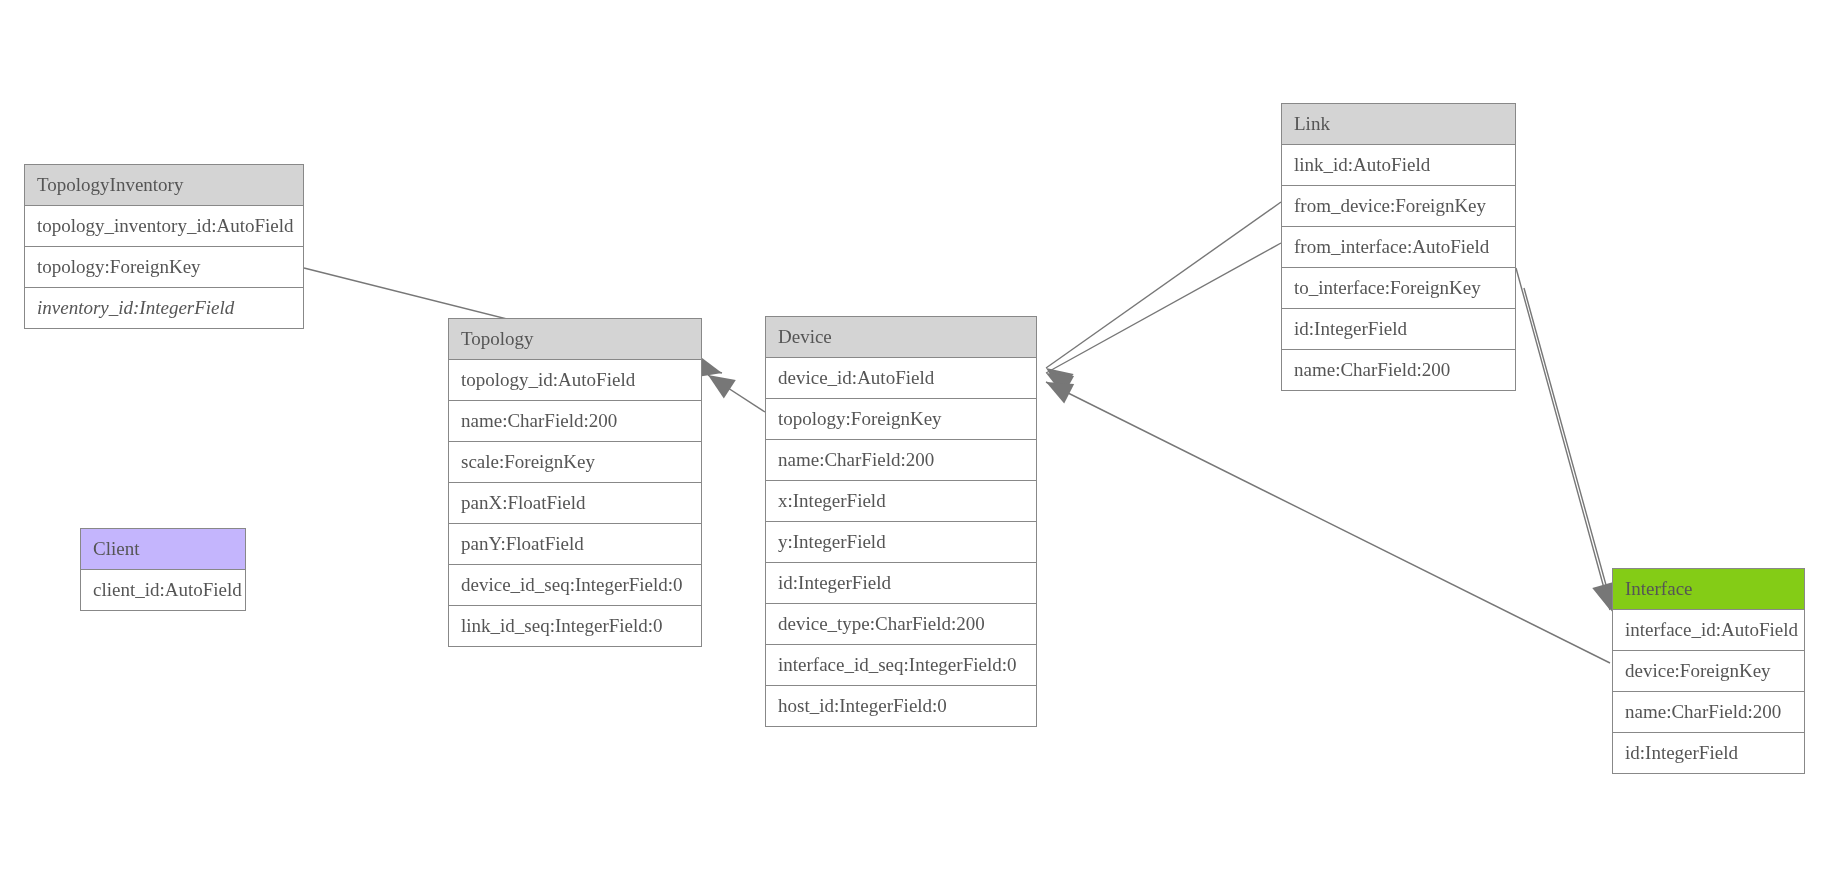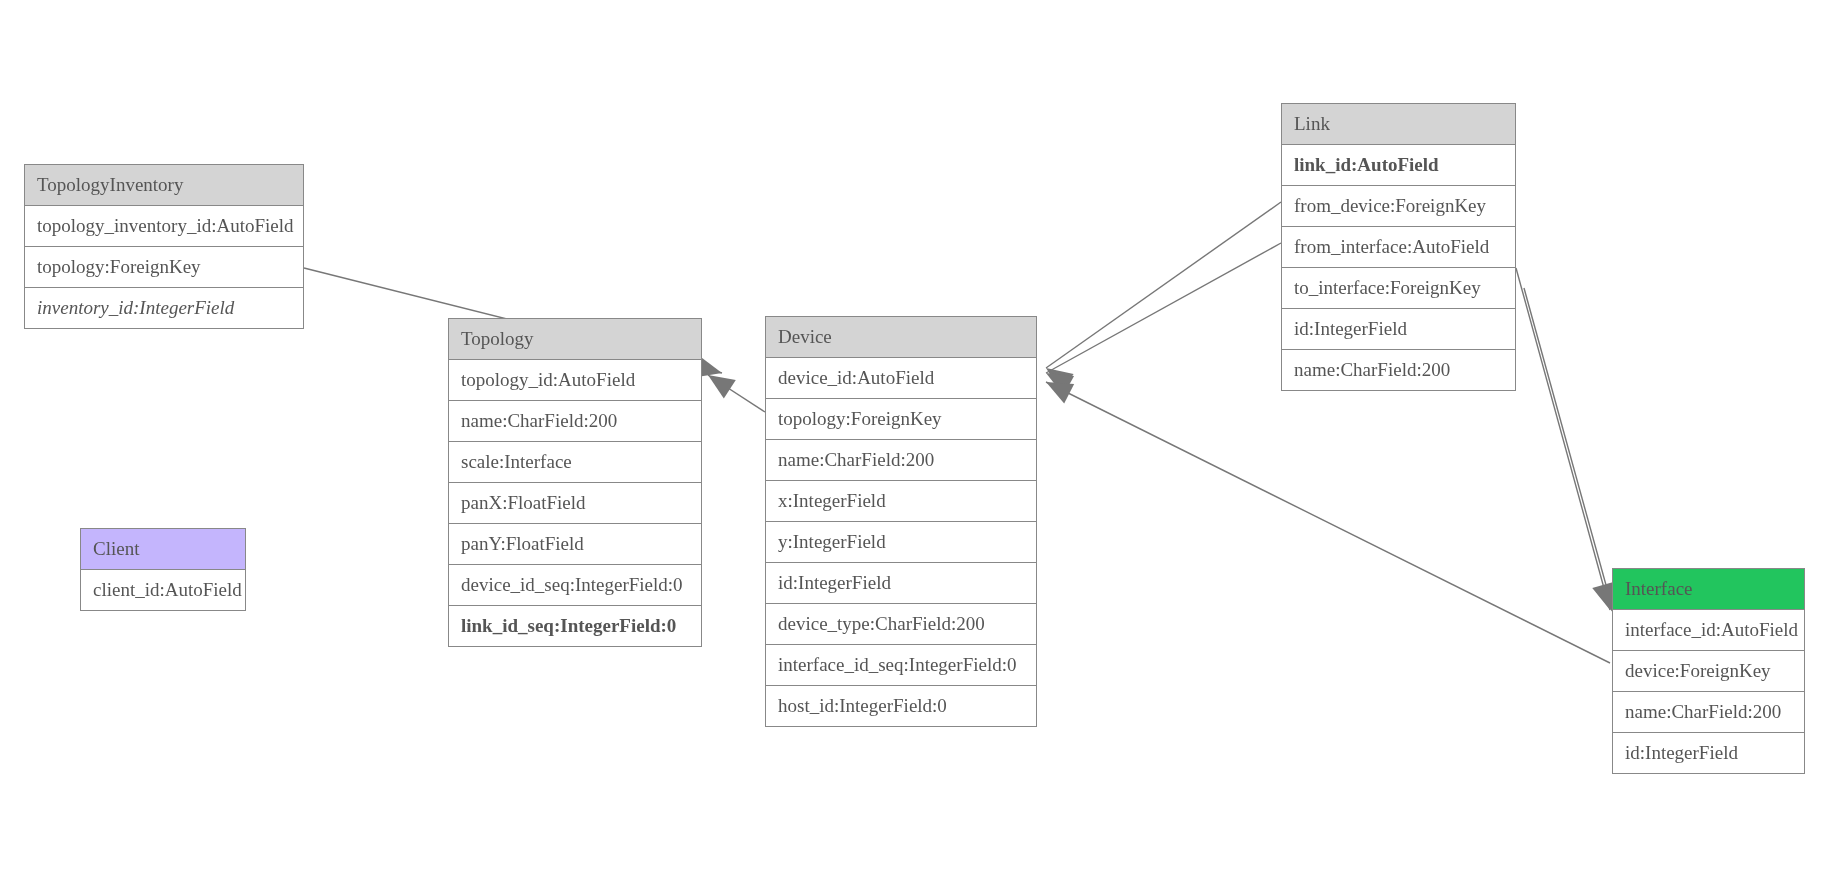--- a/index.html
+++ b/index.html
@@ -106,54 +106,54 @@
         <div class="entity-header" style="background: #c4b5fd; color: rgb(85, 85, 85); border-bottom-color: rgb(136, 136, 136);">Client</div>
         <div class="entity-rows">
           <div class="entity-row" style="color: rgb(85, 85, 85); border-bottom-color: rgb(136, 136, 136); background: rgb(255, 255, 255);">client_id:AutoField</div>
         </div>
       </div>
       <div class="entity" style="left: 448px; top: 318px; width: 254px; border-color: rgb(136, 136, 136);">
         <div class="entity-header" style="background: rgb(212, 212, 212); color: rgb(85, 85, 85); border-bottom-color: rgb(136, 136, 136);">Topology</div>
         <div class="entity-rows">
           <div class="entity-row" style="color: rgb(85, 85, 85); border-bottom-color: rgb(136, 136, 136); background: rgb(255, 255, 255);">topology_id:AutoField</div>
           <div class="entity-row" style="color: rgb(85, 85, 85); border-bottom-color: rgb(136, 136, 136); background: rgb(255, 255, 255);">name:CharField:200</div>
-          <div class="entity-row" style="color: rgb(85, 85, 85); border-bottom-color: rgb(136, 136, 136); background: rgb(255, 255, 255);">scale:Interface</div>
+          <div class="entity-row" style="color: rgb(85, 85, 85); border-bottom-color: rgb(136, 136, 136); background: rgb(255, 255, 255);">scale:ForeignKey</div>
           <div class="entity-row" style="color: rgb(85, 85, 85); border-bottom-color: rgb(136, 136, 136); background: rgb(255, 255, 255);">panX:FloatField</div>
           <div class="entity-row" style="color: rgb(85, 85, 85); border-bottom-color: rgb(136, 136, 136); background: rgb(255, 255, 255);">panY:FloatField</div>
           <div class="entity-row" style="color: rgb(85, 85, 85); border-bottom-color: rgb(136, 136, 136); background: rgb(255, 255, 255);">device_id_seq:IntegerField:0</div>
-          <div class="entity-row" style="color: rgb(85, 85, 85); border-bottom-color: rgb(136, 136, 136); background: rgb(255, 255, 255); font-weight: bold;">link_id_seq:IntegerField:0</div>
+          <div class="entity-row" style="color: rgb(85, 85, 85); border-bottom-color: rgb(136, 136, 136); background: rgb(255, 255, 255);">link_id_seq:IntegerField:0</div>
         </div>
       </div>
       <div class="entity" style="left: 765px; top: 316px; width: 272px; border-color: rgb(136, 136, 136);">
         <div class="entity-header" style="background: rgb(212, 212, 212); color: rgb(85, 85, 85); border-bottom-color: rgb(136, 136, 136);">Device</div>
         <div class="entity-rows">
           <div class="entity-row" style="color: rgb(85, 85, 85); border-bottom-color: rgb(136, 136, 136); background: rgb(255, 255, 255);">device_id:AutoField</div>
           <div class="entity-row" style="color: rgb(85, 85, 85); border-bottom-color: rgb(136, 136, 136); background: rgb(255, 255, 255);">topology:ForeignKey</div>
           <div class="entity-row" style="color: rgb(85, 85, 85); border-bottom-color: rgb(136, 136, 136); background: rgb(255, 255, 255);">name:CharField:200</div>
           <div class="entity-row" style="color: rgb(85, 85, 85); border-bottom-color: rgb(136, 136, 136); background: rgb(255, 255, 255);">x:IntegerField</div>
           <div class="entity-row" style="color: rgb(85, 85, 85); border-bottom-color: rgb(136, 136, 136); background: rgb(255, 255, 255);">y:IntegerField</div>
           <div class="entity-row" style="color: rgb(85, 85, 85); border-bottom-color: rgb(136, 136, 136); background: rgb(255, 255, 255);">id:IntegerField</div>
           <div class="entity-row" style="color: rgb(85, 85, 85); border-bottom-color: rgb(136, 136, 136); background: rgb(255, 255, 255);">device_type:CharField:200</div>
           <div class="entity-row" style="color: rgb(85, 85, 85); border-bottom-color: rgb(136, 136, 136); background: rgb(255, 255, 255);">interface_id_seq:IntegerField:0</div>
           <div class="entity-row" style="color: rgb(85, 85, 85); border-bottom-color: rgb(136, 136, 136); background: rgb(255, 255, 255);">host_id:IntegerField:0</div>
         </div>
       </div>
       <div class="entity" style="left: 1281px; top: 103px; width: 235px; border-color: rgb(136, 136, 136);">
         <div class="entity-header" style="background: rgb(212, 212, 212); color: rgb(85, 85, 85); border-bottom-color: rgb(136, 136, 136);">Link</div>
         <div class="entity-rows">
-          <div class="entity-row" style="color: rgb(85, 85, 85); border-bottom-color: rgb(136, 136, 136); background: rgb(255, 255, 255); font-weight: bold;">link_id:AutoField</div>
+          <div class="entity-row" style="color: rgb(85, 85, 85); border-bottom-color: rgb(136, 136, 136); background: rgb(255, 255, 255);">link_id:AutoField</div>
           <div class="entity-row" style="color: rgb(85, 85, 85); border-bottom-color: rgb(136, 136, 136); background: rgb(255, 255, 255);">from_device:ForeignKey</div>
           <div class="entity-row" style="color: rgb(85, 85, 85); border-bottom-color: rgb(136, 136, 136); background: rgb(255, 255, 255);">from_interface:AutoField</div>
           <div class="entity-row" style="color: rgb(85, 85, 85); border-bottom-color: rgb(136, 136, 136); background: rgb(255, 255, 255);">to_interface:ForeignKey</div>
           <div class="entity-row" style="color: rgb(85, 85, 85); border-bottom-color: rgb(136, 136, 136); background: rgb(255, 255, 255);">id:IntegerField</div>
           <div class="entity-row" style="color: rgb(85, 85, 85); border-bottom-color: rgb(136, 136, 136); background: rgb(255, 255, 255);">name:CharField:200</div>
         </div>
       </div>
       <div class="entity" style="left: 1612px; top: 568px; width: 193px; border-color: rgb(136, 136, 136);">
-        <div class="entity-header" style="background: #22c55e; color: rgb(85, 85, 85); border-bottom-color: rgb(136, 136, 136);">Interface</div>
+        <div class="entity-header" style="background: #84cc16; color: rgb(85, 85, 85); border-bottom-color: rgb(136, 136, 136);">Interface</div>
         <div class="entity-rows">
           <div class="entity-row" style="color: rgb(85, 85, 85); border-bottom-color: rgb(136, 136, 136); background: rgb(255, 255, 255);">interface_id:AutoField</div>
           <div class="entity-row" style="color: rgb(85, 85, 85); border-bottom-color: rgb(136, 136, 136); background: rgb(255, 255, 255);">device:ForeignKey</div>
           <div class="entity-row" style="color: rgb(85, 85, 85); border-bottom-color: rgb(136, 136, 136); background: rgb(255, 255, 255);">name:CharField:200</div>
           <div class="entity-row" style="color: rgb(85, 85, 85); border-bottom-color: rgb(136, 136, 136); background: rgb(255, 255, 255);">id:IntegerField</div>
         </div>
       </div>
     </div>
 
 </div>

